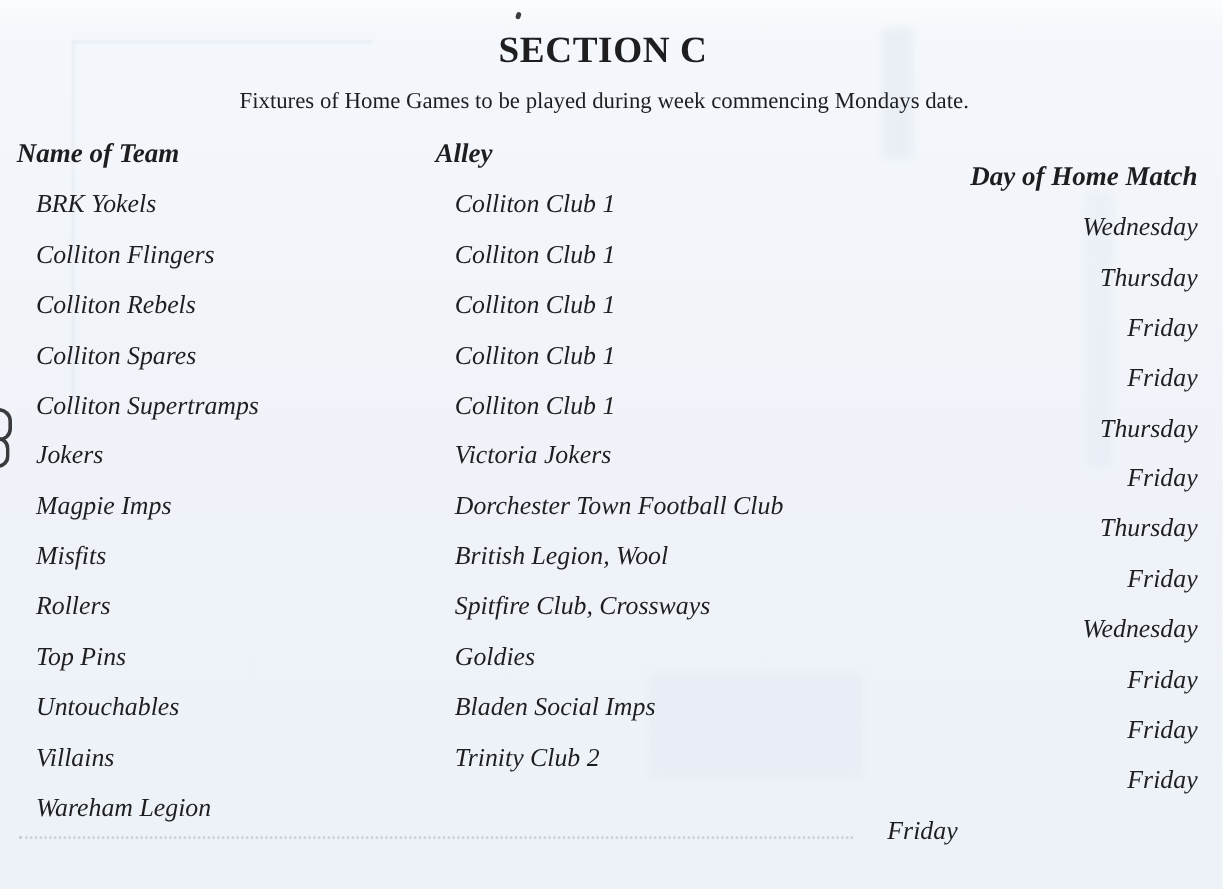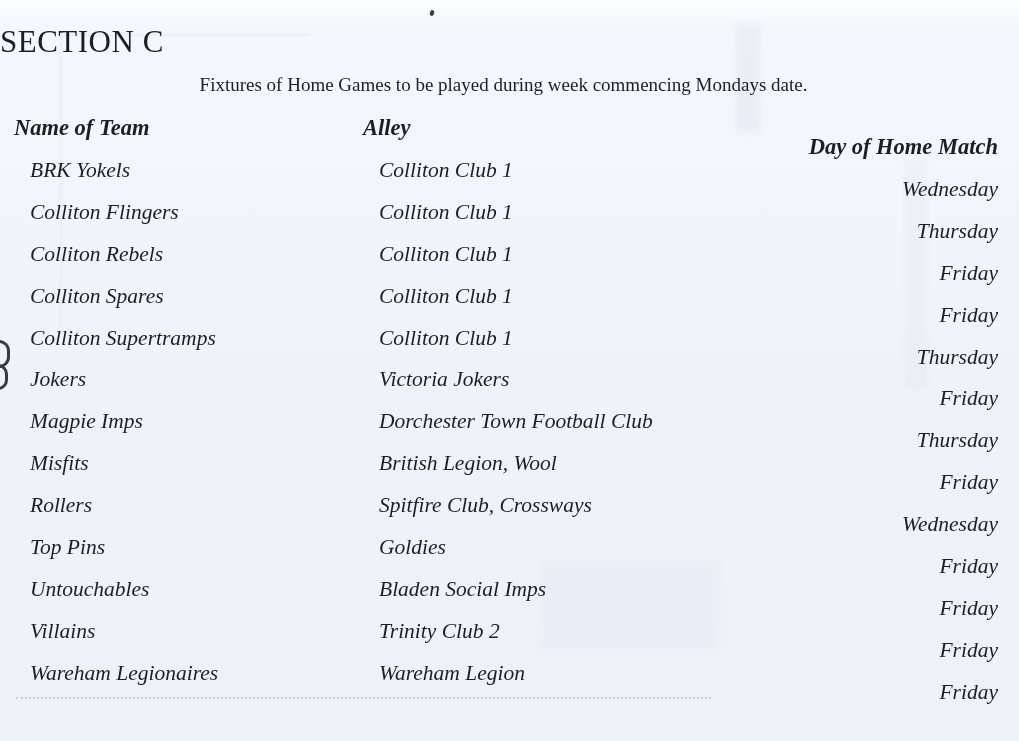--- a/index.html
+++ b/index.html
@@ -56,22 +56,23 @@
   .dotted-rule {
     position: absolute;
     left: 16px; top: 697px;
     width: 695px; height: 0;
     border-top: 2px dotted rgba(130,150,140,0.35);
   }
 
   .doc-title {
     position: absolute;
     left: 0; right: 14px; top: 24px;
+    text-align: center;
     font-size: 31px;
-    font-weight: 400;
+    font-weight: 700;
     letter-spacing: 0.5px;
   }
   .doc-subtitle {
     position: absolute;
     left: 0; right: 12px; top: 74px;
     text-align: center;
     font-size: 19px;
   }
 
   .grid-row {
@@ -179,19 +180,18 @@
       <div class="c1">Untouchables</div>
       <div class="c2">Bladen Social Imps</div>
       <div class="c3">Friday</div>
     </div>
     <div class="grid-row">
       <div class="c1">Villains</div>
       <div class="c2">Trinity Club 2</div>
       <div class="c3">Friday</div>
     </div>
     <div class="grid-row">
-      <div class="c1">Wareham Legionaires</div>
       <div class="c2">Wareham Legion</div>
       <div class="c3">Friday</div>
     </div>
   </div>
 
 </div>
 
 </body></html>

